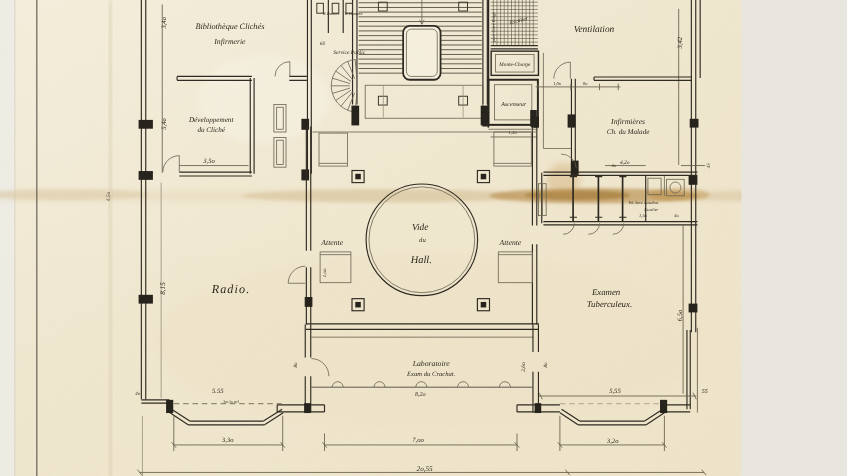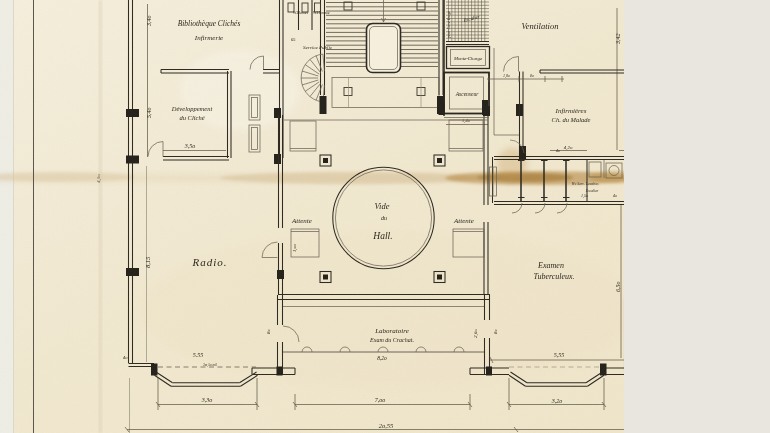--- a/index.html
+++ b/index.html
@@ -1,16 +1,16 @@
 <!DOCTYPE html>
 <html><head>
 <meta charset="utf-8">
 <style>
 html,body{margin:0;padding:0;background:#e8e6de}
-#page{width:624px;height:433px;overflow:hidden;position:relative}
+#page{width:674px;height:433px;overflow:hidden;position:relative}
 svg{display:block}
 text{font-family:"Liberation Serif",serif;font-style:italic;fill:#282419}
 .k{stroke:#2b271f;stroke-width:1.05;fill:none}
 .kk{stroke:#26231d;stroke-width:1.5;fill:none}
 .th{stroke:#6a6353;stroke-width:0.75;fill:none}
 .tr{stroke:#4e4839;stroke-width:0.8;fill:none}
 .dm{stroke:#605946;stroke-width:0.75;fill:none}
 .sq{fill:none;stroke:#38332a;stroke-width:0.9}
 .blk{fill:#221f19;stroke:none}
 </style>

